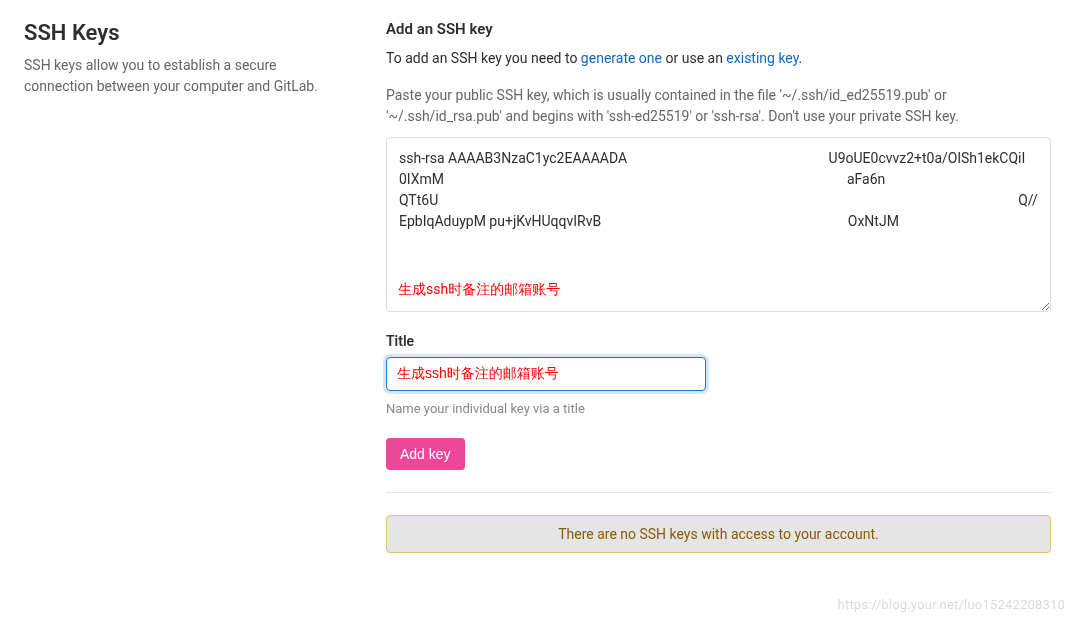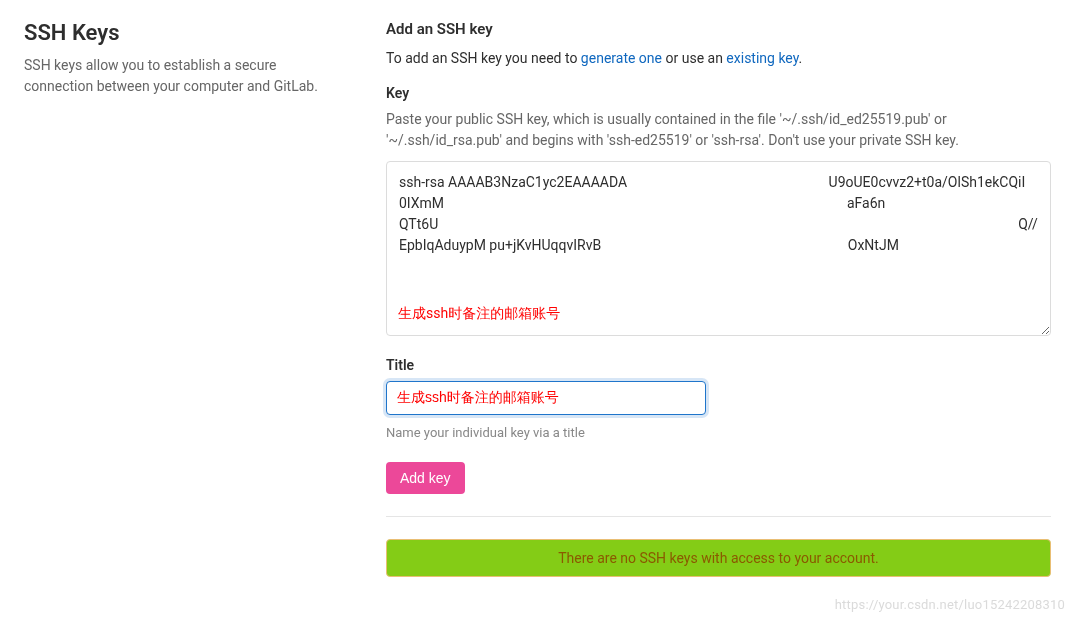--- a/index.html
+++ b/index.html
@@ -119,21 +119,21 @@
       border: none;
       border-top: 1px solid #e5e5e5;
       margin: 22px 0;
     }
     .section-title {
       font-weight: 600;
       font-size: 14px;
       margin-bottom: 12px;
     }
     .alert-warning {
-      background: #84cc16;
+      background: #e5e5e5;
       border: 1px solid #e9be74;
       color: #8a5a00;
       border-radius: 4px;
       padding: 10px 14px;
       text-align: center;
       font-size: 14px;
     }
     .watermark {
       position: fixed;
       bottom: 6px;
@@ -153,34 +153,33 @@
     <p class="subtitle">SSH keys allow you to establish a secure connection between your computer and GitLab.</p>
   </div>
 
   <div class="right-col">
     <h2>Add an SSH key</h2>
 
     <p class="instruction">
       <span>To add an SSH key you need to </span><a href="#">generate one</a><span> or use an </span><a href="#">existing key</a><span>.</span>
     </p>
 
-    <label class="field-label">Key</label>
     <p class="field-help">Paste your public SSH key, which is usually contained in the file '~/.ssh/id_ed25519.pub' or '~/.ssh/id_rsa.pub' and begins with 'ssh-ed25519' or 'ssh-rsa'. Don't use your private SSH key.</p>
 
     <div class="textarea-wrap">
       <textarea class="key-input" style="">ssh-rsa AAAAB3NzaC1yc2EAAAADA                                                          U9oUE0cvvz2+t0a/OlSh1ekCQiI                       0IXmM                                                                                                                    aFa6n                                                                                                                                                                                          QTt6U                                                                                                                                                                       Q//EpbIqAduypM pu+jKvHUqqvIRvB                                                                       OxNtJM</textarea>
       <div class="textarea-overlay">生成ssh时备注的邮箱账号</div>
     </div>
 
     <label class="field-label">Title</label>
     <input type="text" class="text-input" value="生成ssh时备注的邮箱账号" style="">
     <p class="hint">Name your individual key via a title</p>
 
     <button class="btn-primary">Add key</button>
 
     <hr class="divider">
 
 
     <div class="alert-warning">There are no SSH keys with access to your account.</div>
   </div>
 </div>
 
-<div class="watermark">https://your.csdn.net/luo15242208310</div>
+<div class="watermark">https://blog.your.net/luo15242208310</div>
 
 </body></html>

